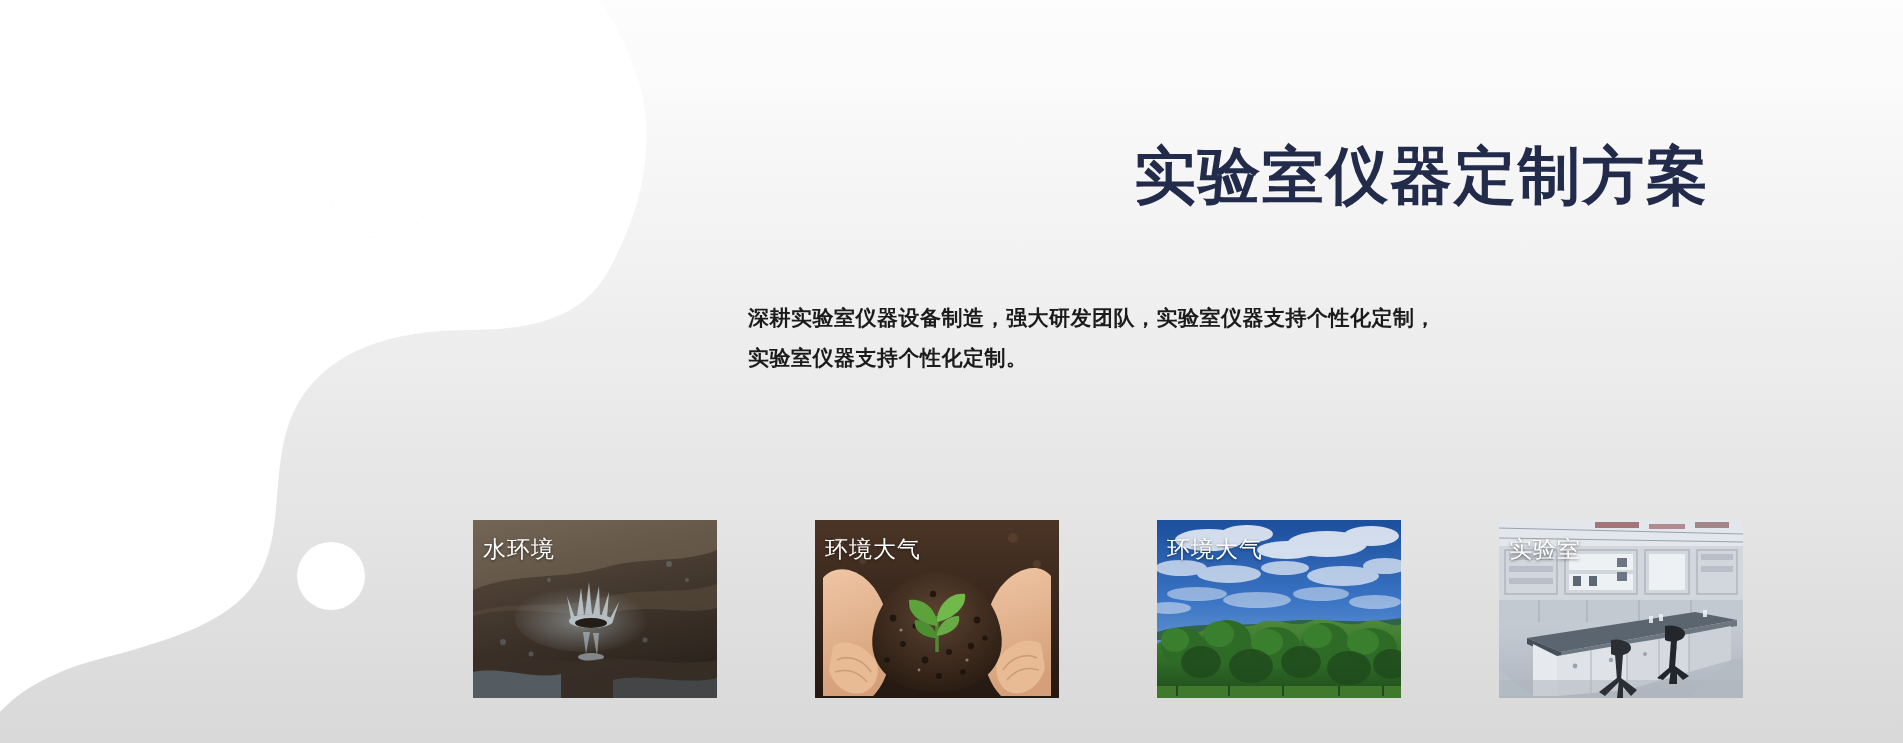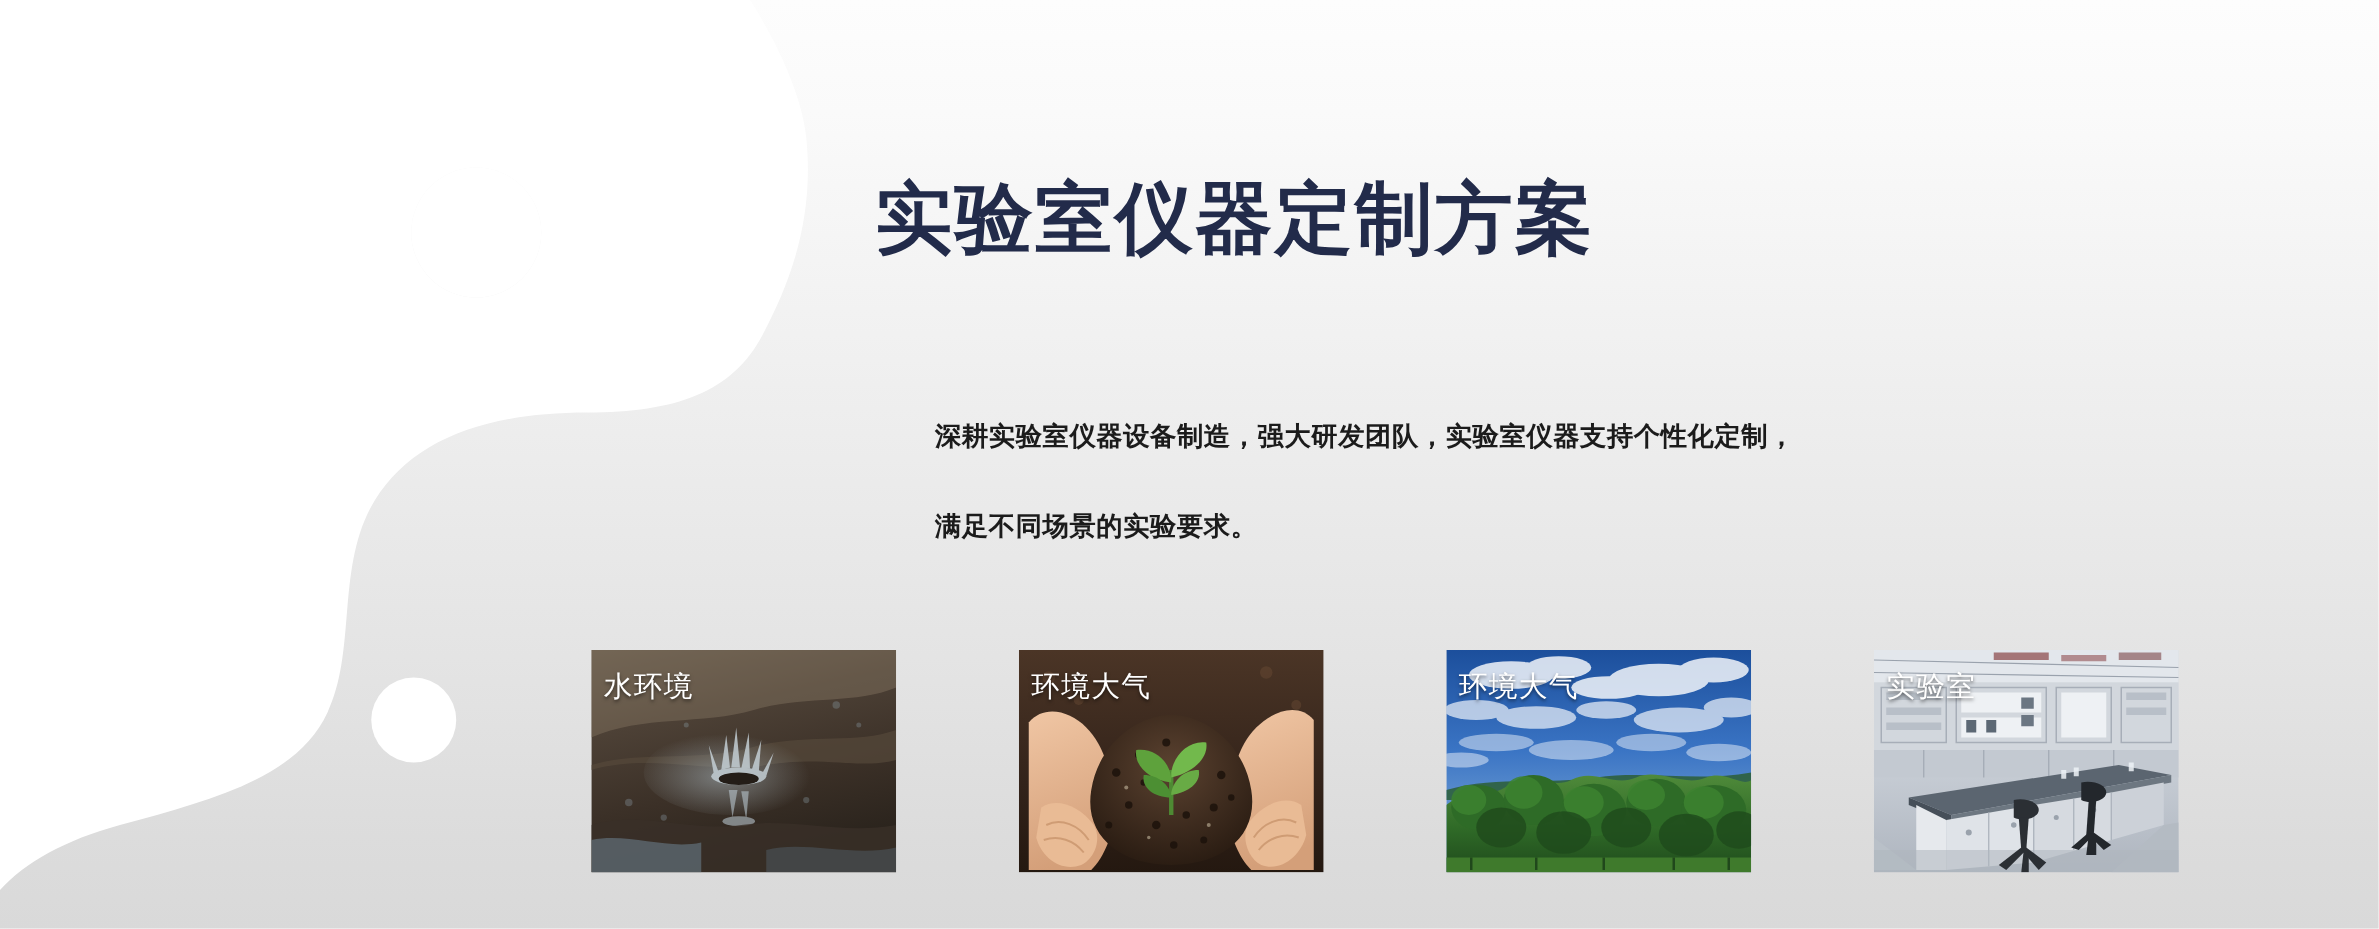--- a/index.html
+++ b/index.html
@@ -11,32 +11,33 @@
   #stage{
     position:relative;width:1903px;height:743px;overflow:hidden;
     background:linear-gradient(to bottom,#fdfdfd 0%,#fafafa 12%,#f4f4f4 28%,#eeeeee 44%,#e8e8e8 60%,#e2e2e2 76%,#dcdcdc 90%,#d9d9d9 100%);
   }
   
   #blob-svg{position:absolute;left:0;top:0;width:1903px;height:743px;display:block;}
 
   
   #headline{
     position:absolute;left:700px;top:138px;width:1010px;
+    text-align:right;
     font-size:62px;line-height:76px;font-weight:700;
     letter-spacing:2px;
     color:#222b4a;
     white-space:nowrap;
   }
   
   #subtitle{
     position:absolute;left:748px;top:298px;width:965px;
     font-size:21px;line-height:40px;font-weight:700;
     color:#1b1b1b;letter-spacing:0.5px;
   }
-  #subtitle .ln{display:block;margin-top:32px;}
+  #subtitle .ln{display:block;}
 
   
   #cards{
     position:absolute;left:441px;top:520px;
     width:1270px;height:178px;
     display:flex;justify-content:space-between;align-items:flex-start;margin-left:32px;
   }
   .card{
     position:relative;width:244px;height:178px;overflow:hidden;
     flex:0 0 244px;
@@ -71,21 +72,21 @@
              C 52,672 20,690 0,712 Z" fill="#ffffff" mask="url(#blobMask)"></path>
 
     <circle cx="381" cy="186" r="52" fill="#ffffff"></circle>
     <circle cx="331" cy="576" r="34" fill="#ffffff"></circle>
   </svg>
 
   <div id="headline">实验室仪器定制方案</div>
 
   <div id="subtitle">
     <span class="ln">深耕实验室仪器设备制造，强大研发团队，实验室仪器支持个性化定制，</span>
-    <span class="ln">满足不同场景的实验要求。</span>
+    <span class="ln">实验室仪器支持个性化定制。</span>
   </div>
 
   <div id="cards">
 
     <div class="card">
       <div class="pic">
         <svg viewBox="0 0 244 178" preserveAspectRatio="none">
           <defs>
             <linearGradient id="w1" x1="0" y1="0" x2="0.3" y2="1">
               <stop offset="0%" stop-color="#6b5f50"></stop>

